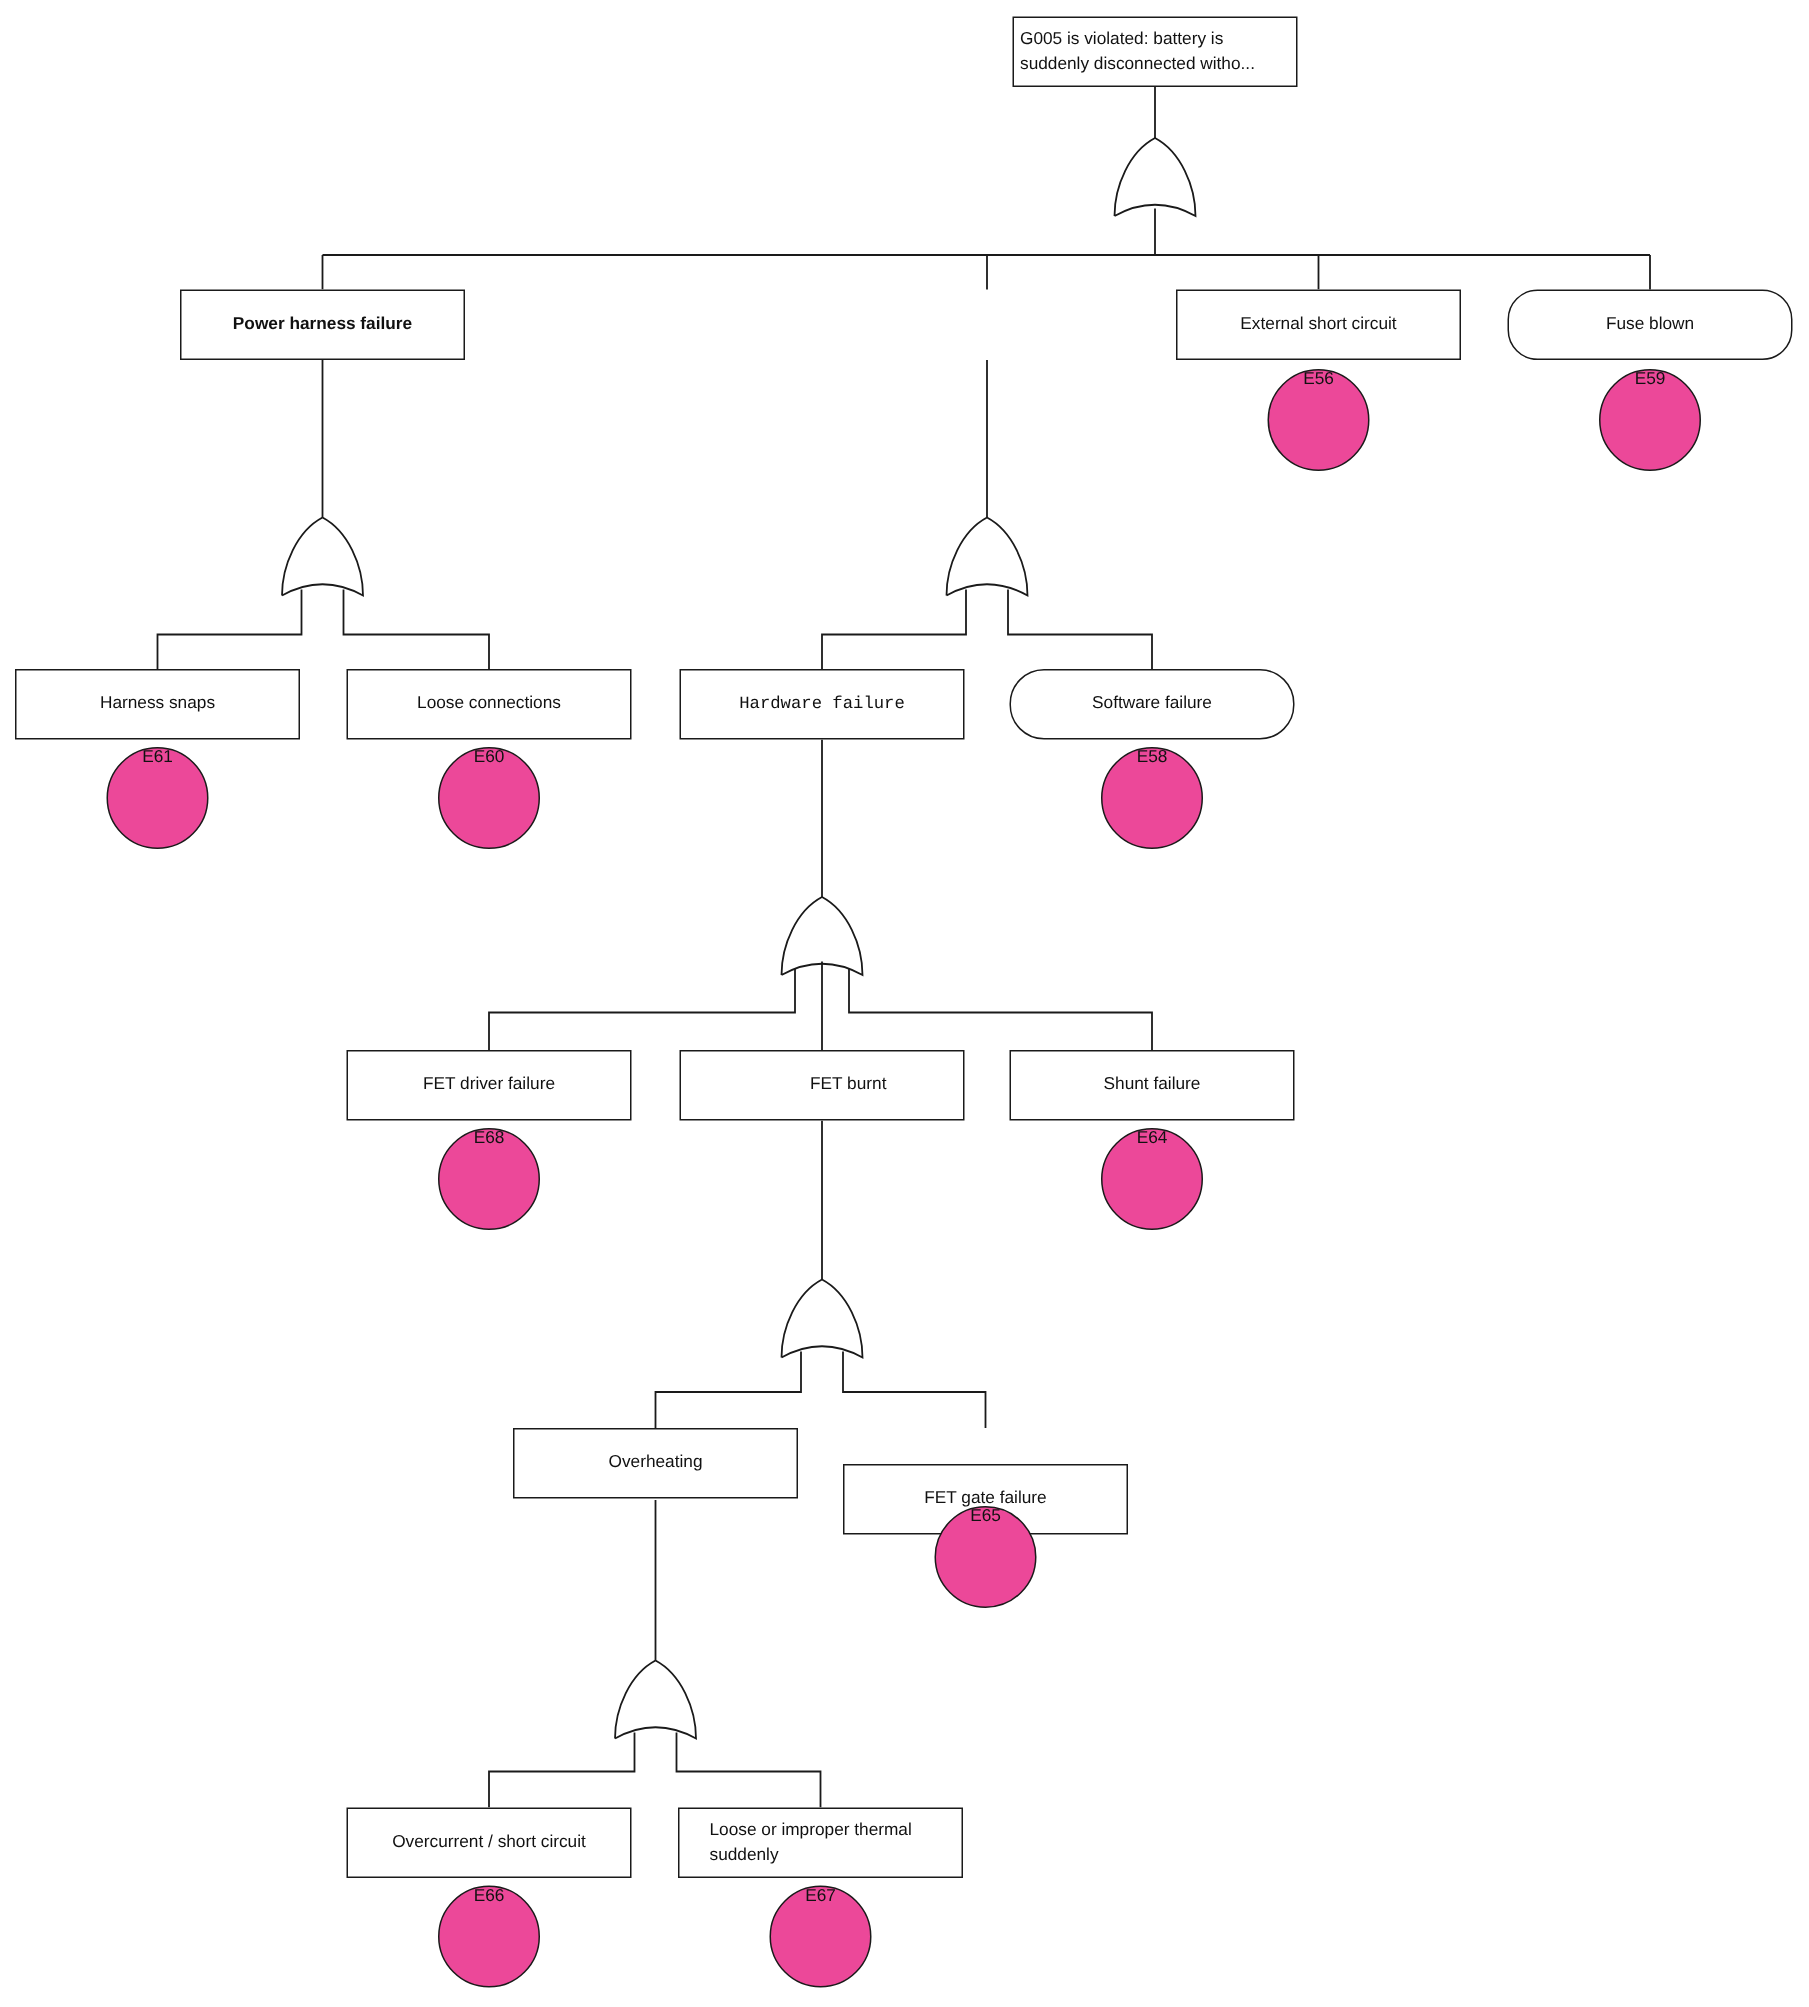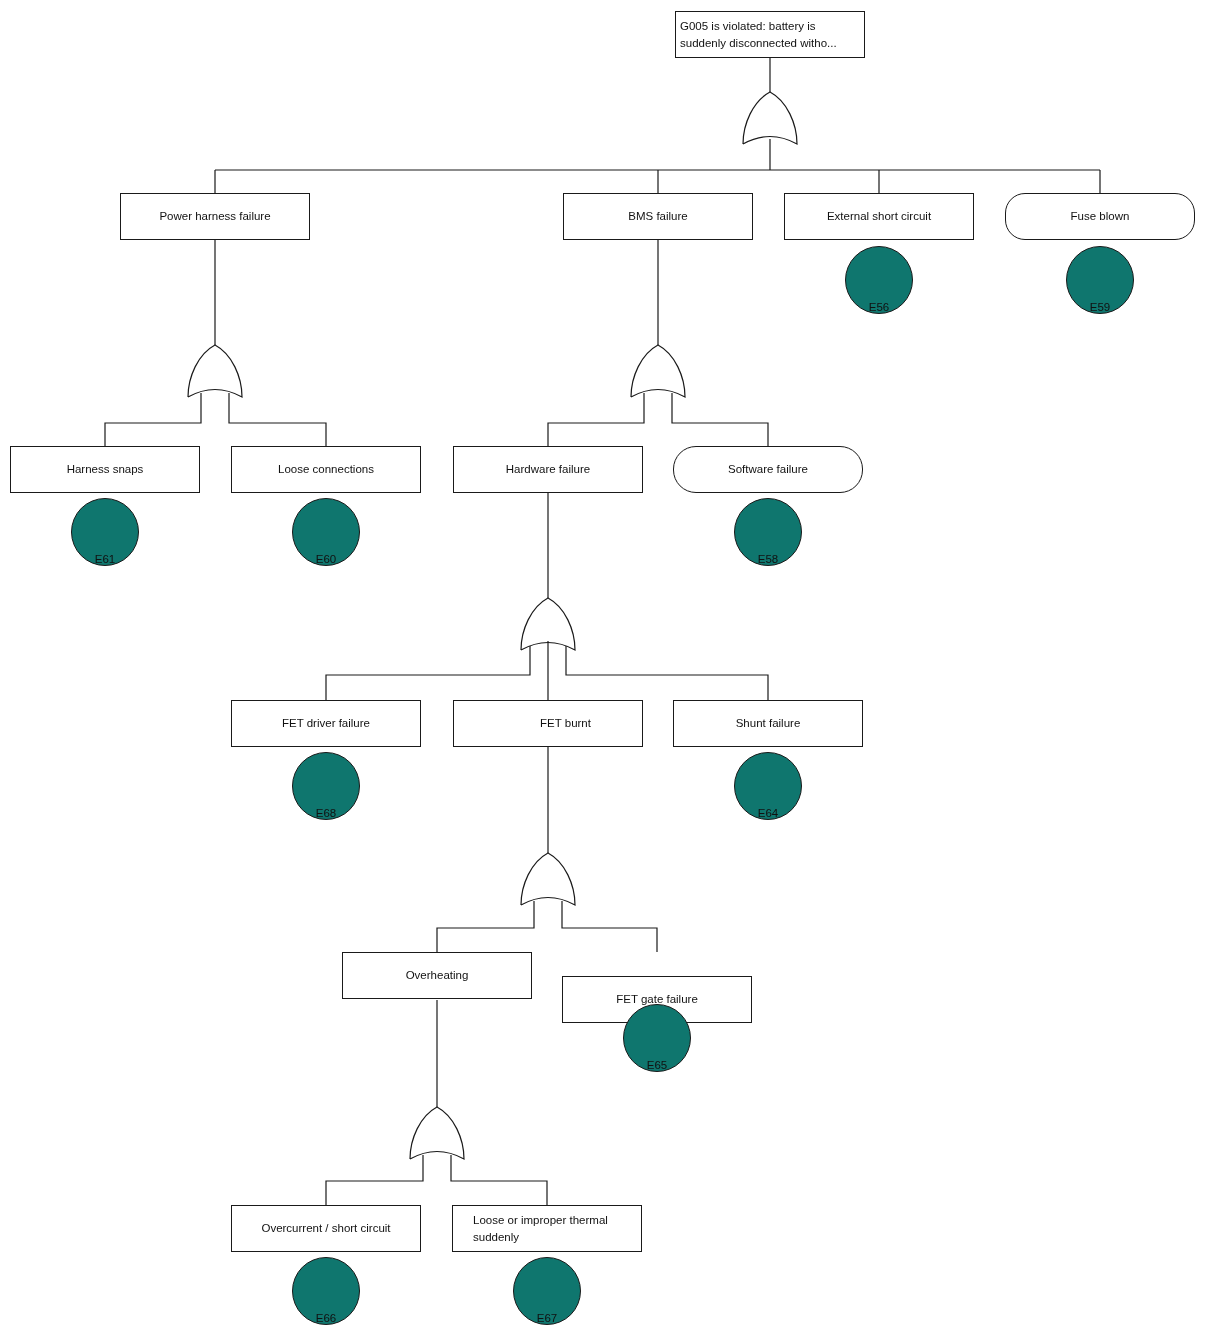--- a/index.html
+++ b/index.html
@@ -26,22 +26,22 @@
   .node .lbl{display:block;width:100%;}
   .node.left .lbl{width:auto;}
   .top-box{padding:4px 4px;}
   .thermal-box{padding:0 20px;}
   .circle{
     position:absolute;
     width:68px;height:68px;
     box-sizing:border-box;
     border:1px solid #1a1a1a;
     border-radius:50%;
-    background:#0f766e;
-    display:flex;align-items:flex-end;justify-content:center;
+    background:#ec4899;
+    display:flex;align-items:flex-start;justify-content:center;
     font-size:11.5px;
   }
 </style>
 </head>
 <body>
 
 <div class="canvas">
 
   <svg class="wires" width="1206" height="1338" viewBox="0 0 1206 1338">
     <g stroke="#1a1a1a" stroke-width="1.2" fill="none">
@@ -71,46 +71,43 @@
       <path d="M437,1000 L437,1107"></path>
       <path d="M410,1159 C410,1139 420,1116 437,1107 C454,1116 464,1139 464,1159 Q437,1144 410,1159"></path>
       <path d="M423,1155 L423,1181 L326,1181 L326,1205 M451,1155 L451,1181 L547,1181 L547,1205"></path>
     </g>
   </svg>
 
   <div class="node left top-box" style="left:675px;top:11px;">
     <span class="lbl">G005 is violated: battery is suddenly disconnected witho...</span>
   </div>
 
-  <div class="node" style="left:120px;top:193px;">
+  <div class="node" style="left:120px;top:193px;font-weight:bold;">
     <span class="lbl">Power harness failure</span>
-  </div>
-  <div class="node" style="left:563px;top:193px;">
-    <span class="lbl">BMS failure</span>
   </div>
   <div class="node" style="left:784px;top:193px;">
     <span class="lbl">External short circuit</span>
   </div>
   <div class="node" style="left:1005px;top:193px;border-radius:20px;">
     <span class="lbl">Fuse blown</span>
   </div>
   <div class="circle" style="left:845px;top:246px;">
     <span>E56</span>
   </div>
   <div class="circle" style="left:1066px;top:246px;">
     <span>E59</span>
   </div>
 
   <div class="node" style="left:10px;top:446px;">
     <span class="lbl">Harness snaps</span>
   </div>
   <div class="node" style="left:231px;top:446px;">
     <span class="lbl">Loose connections</span>
   </div>
-  <div class="node" style="left:453px;top:446px;">
+  <div class="node" style="left:453px;top:446px;font-family:Liberation Mono, monospace;">
     <span class="lbl">Hardware failure</span>
   </div>
   <div class="node" style="left:673px;top:446px;border-radius:23px;">
     <span class="lbl">Software failure</span>
   </div>
   <div class="circle" style="left:71px;top:498px;">
     <span>E61</span>
   </div>
   <div class="circle" style="left:292px;top:498px;">
     <span>E60</span>

